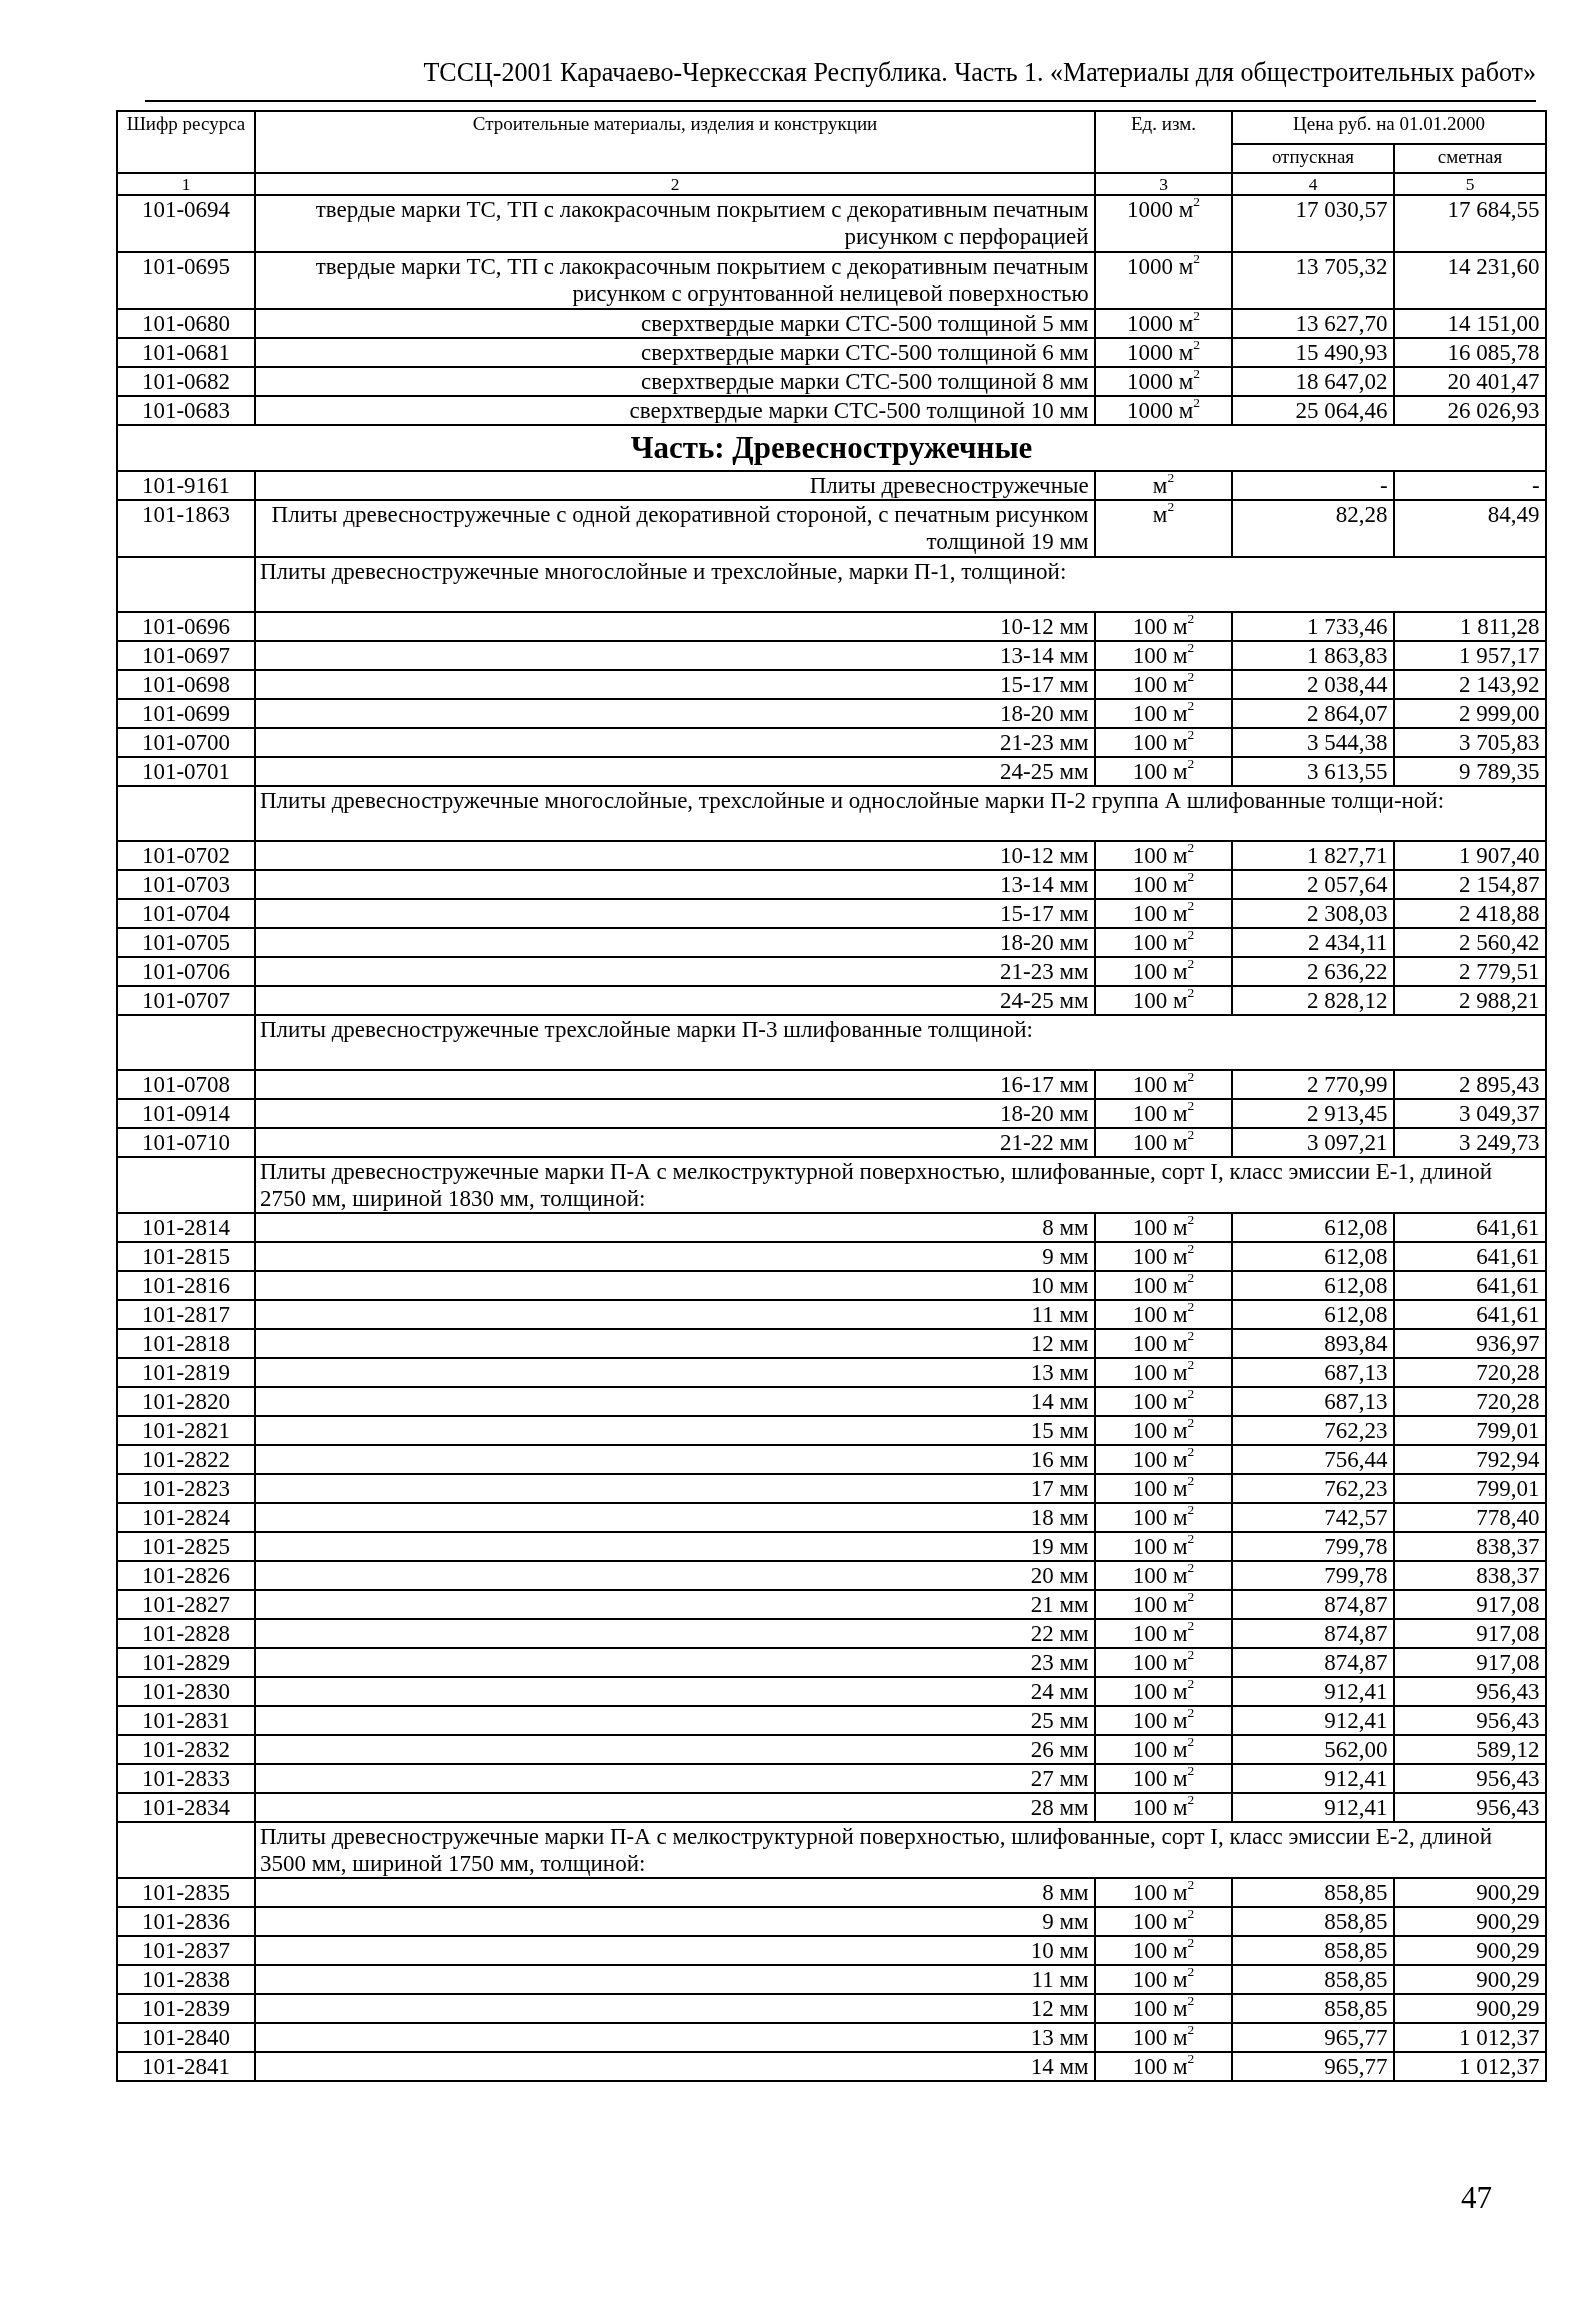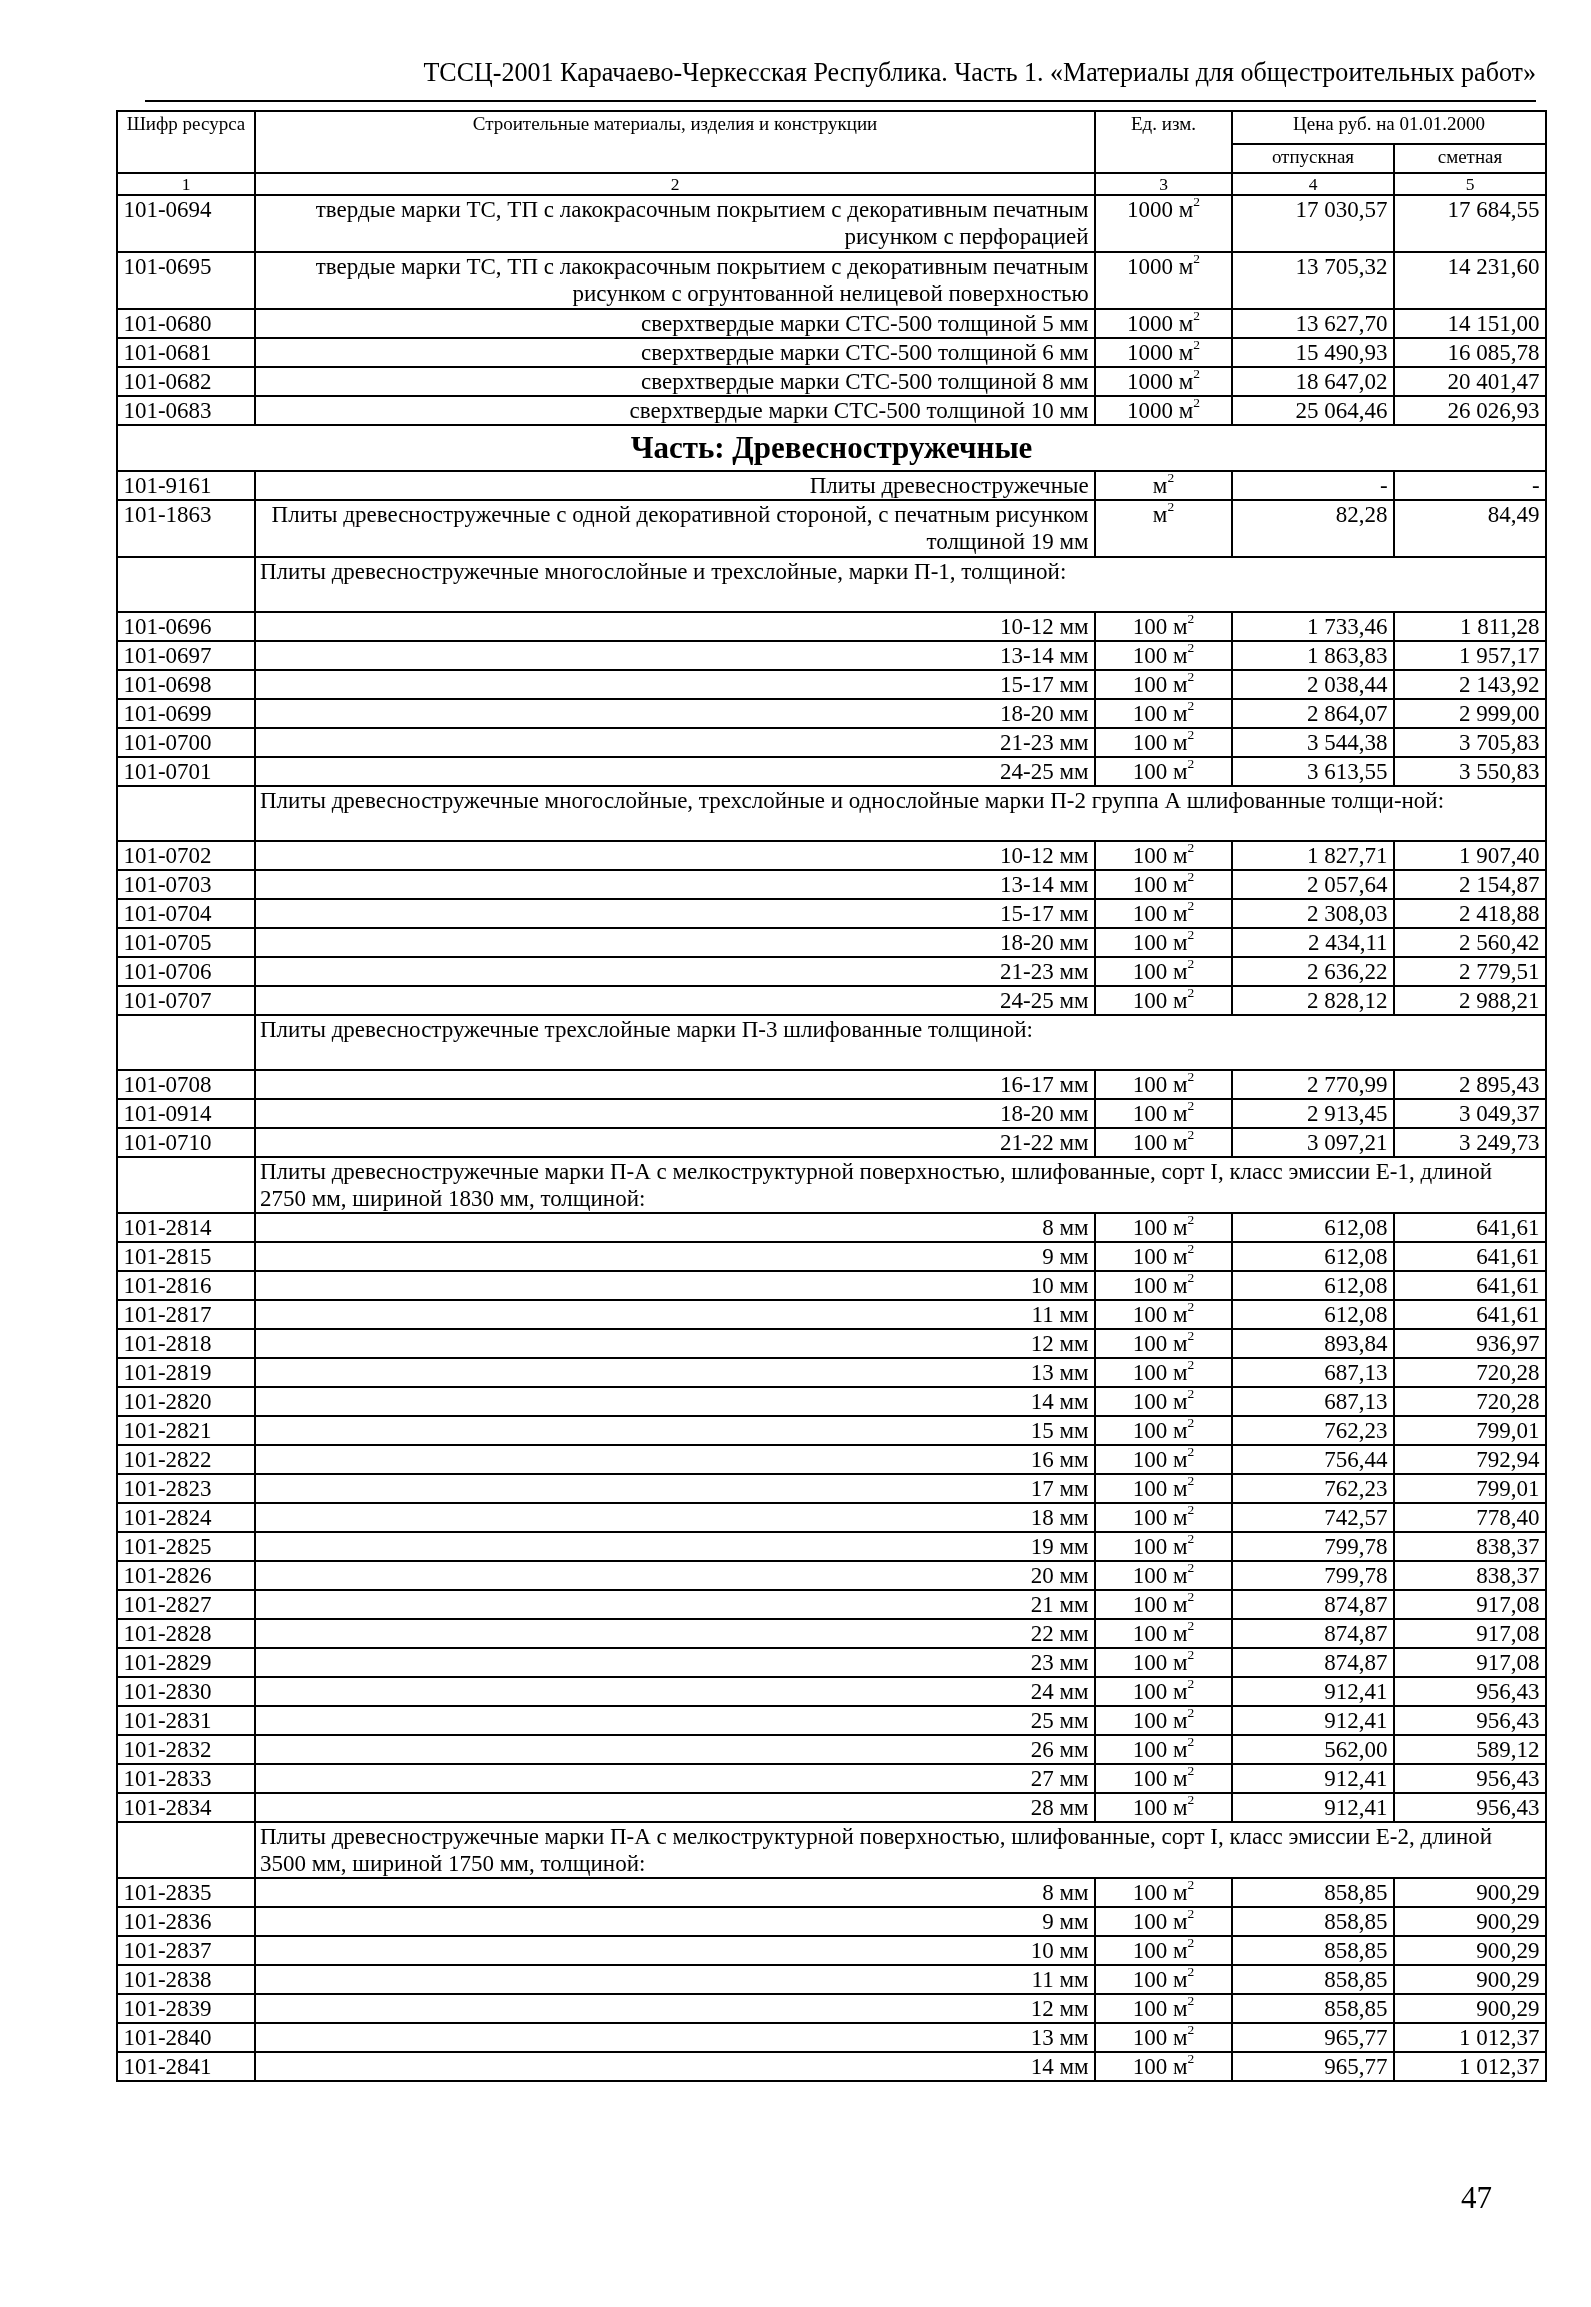--- a/index.html
+++ b/index.html
@@ -22,21 +22,21 @@
   }
   table.price td, table.price th {
     border: 2px solid #000; padding: 0 5.4px; vertical-align: top;
     font-weight: normal; overflow: hidden;
   }
   col.c1 { width: 138px; } col.c2 { width: 840px; } col.c3 { width: 137px; }
   col.c4 { width: 162px; } col.c5 { width: 152px; }
   th.hdr { text-align: center; vertical-align: middle; font-size: 19px; line-height: 23px; }
   tr.hrow1 th { height: 31px; } tr.hrow2 th { height: 27px; }
   tr.colnum td { text-align: center; font-size: 17.5px; line-height: 20px; height: 20px; padding: 0; }
-  td.code { text-align: left; padding-left: 9.4px; white-space: nowrap; }
+  td.code { text-align: center; padding-left: 9.4px; white-space: nowrap; }
   td.name { text-align: right; }
   td.name.indent { padding-left: 40px; }
   td.unit { text-align: center; white-space: nowrap; }
   td.num { text-align: right; white-space: nowrap; padding-right: 6.7px; }
   sup { font-size: 13.5px; line-height: 0; position: relative; top: -2.7px; }
   tr.data td { height: 27px; }
   tr.data.tall td { height: 55px; }
   tr.sub td { height: 53px; }
   tr.sub td.subtext { padding-left: 4px; }
   tr.group td { height: 44px; text-align: center; vertical-align: middle;
@@ -177,21 +177,21 @@
         <td class="name indent">21-23 мм</td>
         <td class="unit"><span>100 м</span><sup>2</sup></td>
         <td class="num">3 544,38</td>
         <td class="num">3 705,83</td>
       </tr>
       <tr class="data">
         <td class="code">101-0701</td>
         <td class="name indent">24-25 мм</td>
         <td class="unit"><span>100 м</span><sup>2</sup></td>
         <td class="num">3 613,55</td>
-        <td class="num">3 550,83</td>
+        <td class="num">9 789,35</td>
       </tr>
       <tr class="sub">
         <td></td>
         <td class="subtext" colspan="4">Плиты древесностружечные многослойные, трехслойные и однослойные марки П-2 группа А шлифованные толщи-ной:</td>
       </tr>
       <tr class="data">
         <td class="code">101-0702</td>
         <td class="name indent">10-12 мм</td>
         <td class="unit"><span>100 м</span><sup>2</sup></td>
         <td class="num">1 827,71</td>

